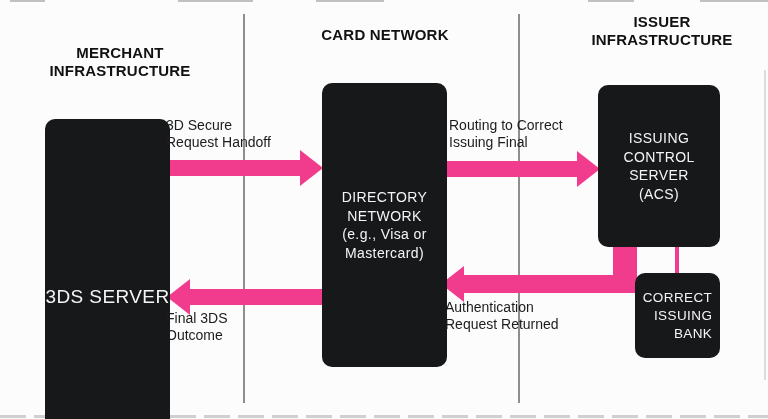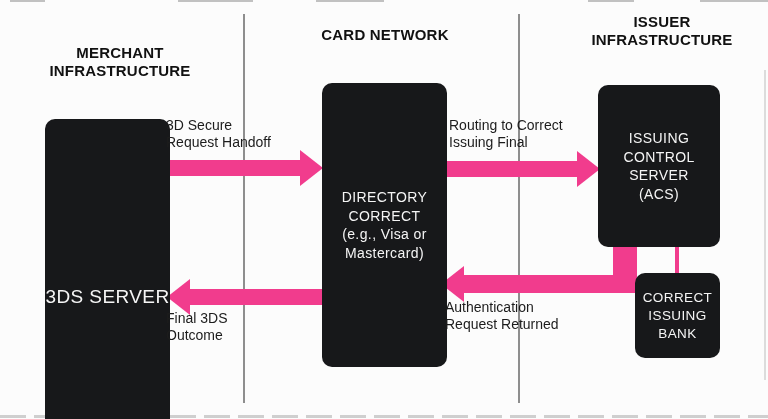--- a/index.html
+++ b/index.html
@@ -26,21 +26,21 @@
   .divider{position:absolute;z-index:0;width:1.5px;top:14px;height:389px;background:var(--divider);}
   .d1{left:243px;} .d2{left:518px;}
   .node{
     position:absolute;z-index:2;background:var(--node-bg);border-radius:10px;
     color:var(--node-text);display:flex;align-items:center;justify-content:center;
     text-align:center;font-size:14px;line-height:18.5px;letter-spacing:.4px;
   }
   .n-3ds{left:45px;top:87px;width:125px;height:356px;font-size:19px;margin-top:32px;}
   .n-dir{left:322px;top:83px;width:125px;height:284px;}
   .n-acs{left:598px;top:85px;width:122px;height:162px;}
-  .n-bank{left:635px;top:273px;width:85px;height:85px;font-size:13.5px;line-height:18px;}
+  .n-bank{left:635px;top:273px;width:85px;height:85px;font-size:13.5px;line-height:18px;text-align:right;}
   .bar{position:absolute;z-index:1;background:var(--pink);}
   .a1-bar{left:170px;top:160px;width:131px;height:16px;}
   .a2-bar{left:447px;top:161px;width:131px;height:16px;}
   .a3-vert{left:613px;top:247px;width:24px;height:46px;}
   .a3-bar{left:463px;top:275px;width:174px;height:18px;}
   .a4-bar{left:189px;top:289px;width:133px;height:16px;}
   .connector{left:675px;top:247px;width:4px;height:27px;}
   .head{position:absolute;z-index:1;width:0;height:0;border-top:18px solid transparent;border-bottom:18px solid transparent;}
   .head-right{border-left:23px solid var(--pink);}
   .head-left{border-right:23px solid var(--pink);}
@@ -74,21 +74,21 @@
 INFRASTRUCTURE</div>
   <div class="col-heading pre h-card">CARD NETWORK</div>
   <div class="col-heading pre h-issuer">ISSUER
 INFRASTRUCTURE</div>
 
   <div class="divider d1"></div>
   <div class="divider d2"></div>
 
   <div class="node n-3ds pre">3DS SERVER</div>
   <div class="node n-dir pre">DIRECTORY
-CORRECT
+NETWORK
 (e.g., Visa or
 Mastercard)</div>
   <div class="node n-acs pre">ISSUING
 CONTROL
 SERVER
 (ACS)</div>
   <div class="node n-bank pre">CORRECT
 ISSUING
 BANK</div>
 

